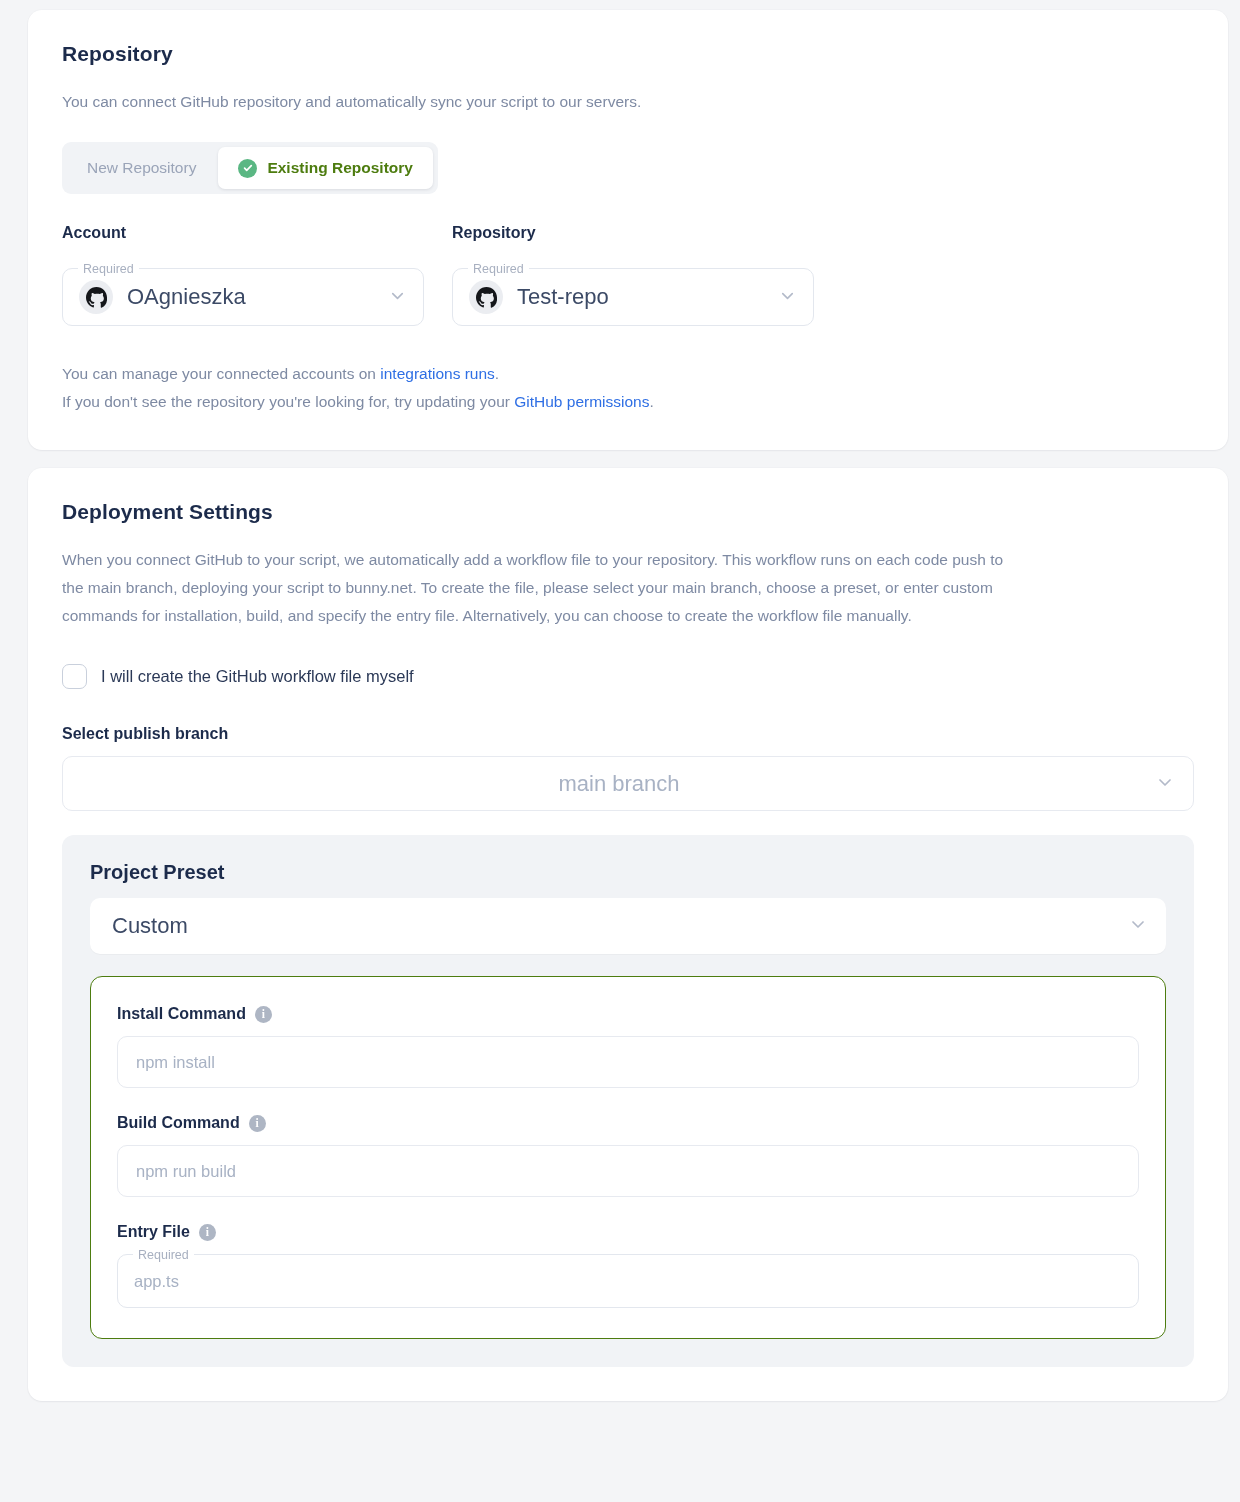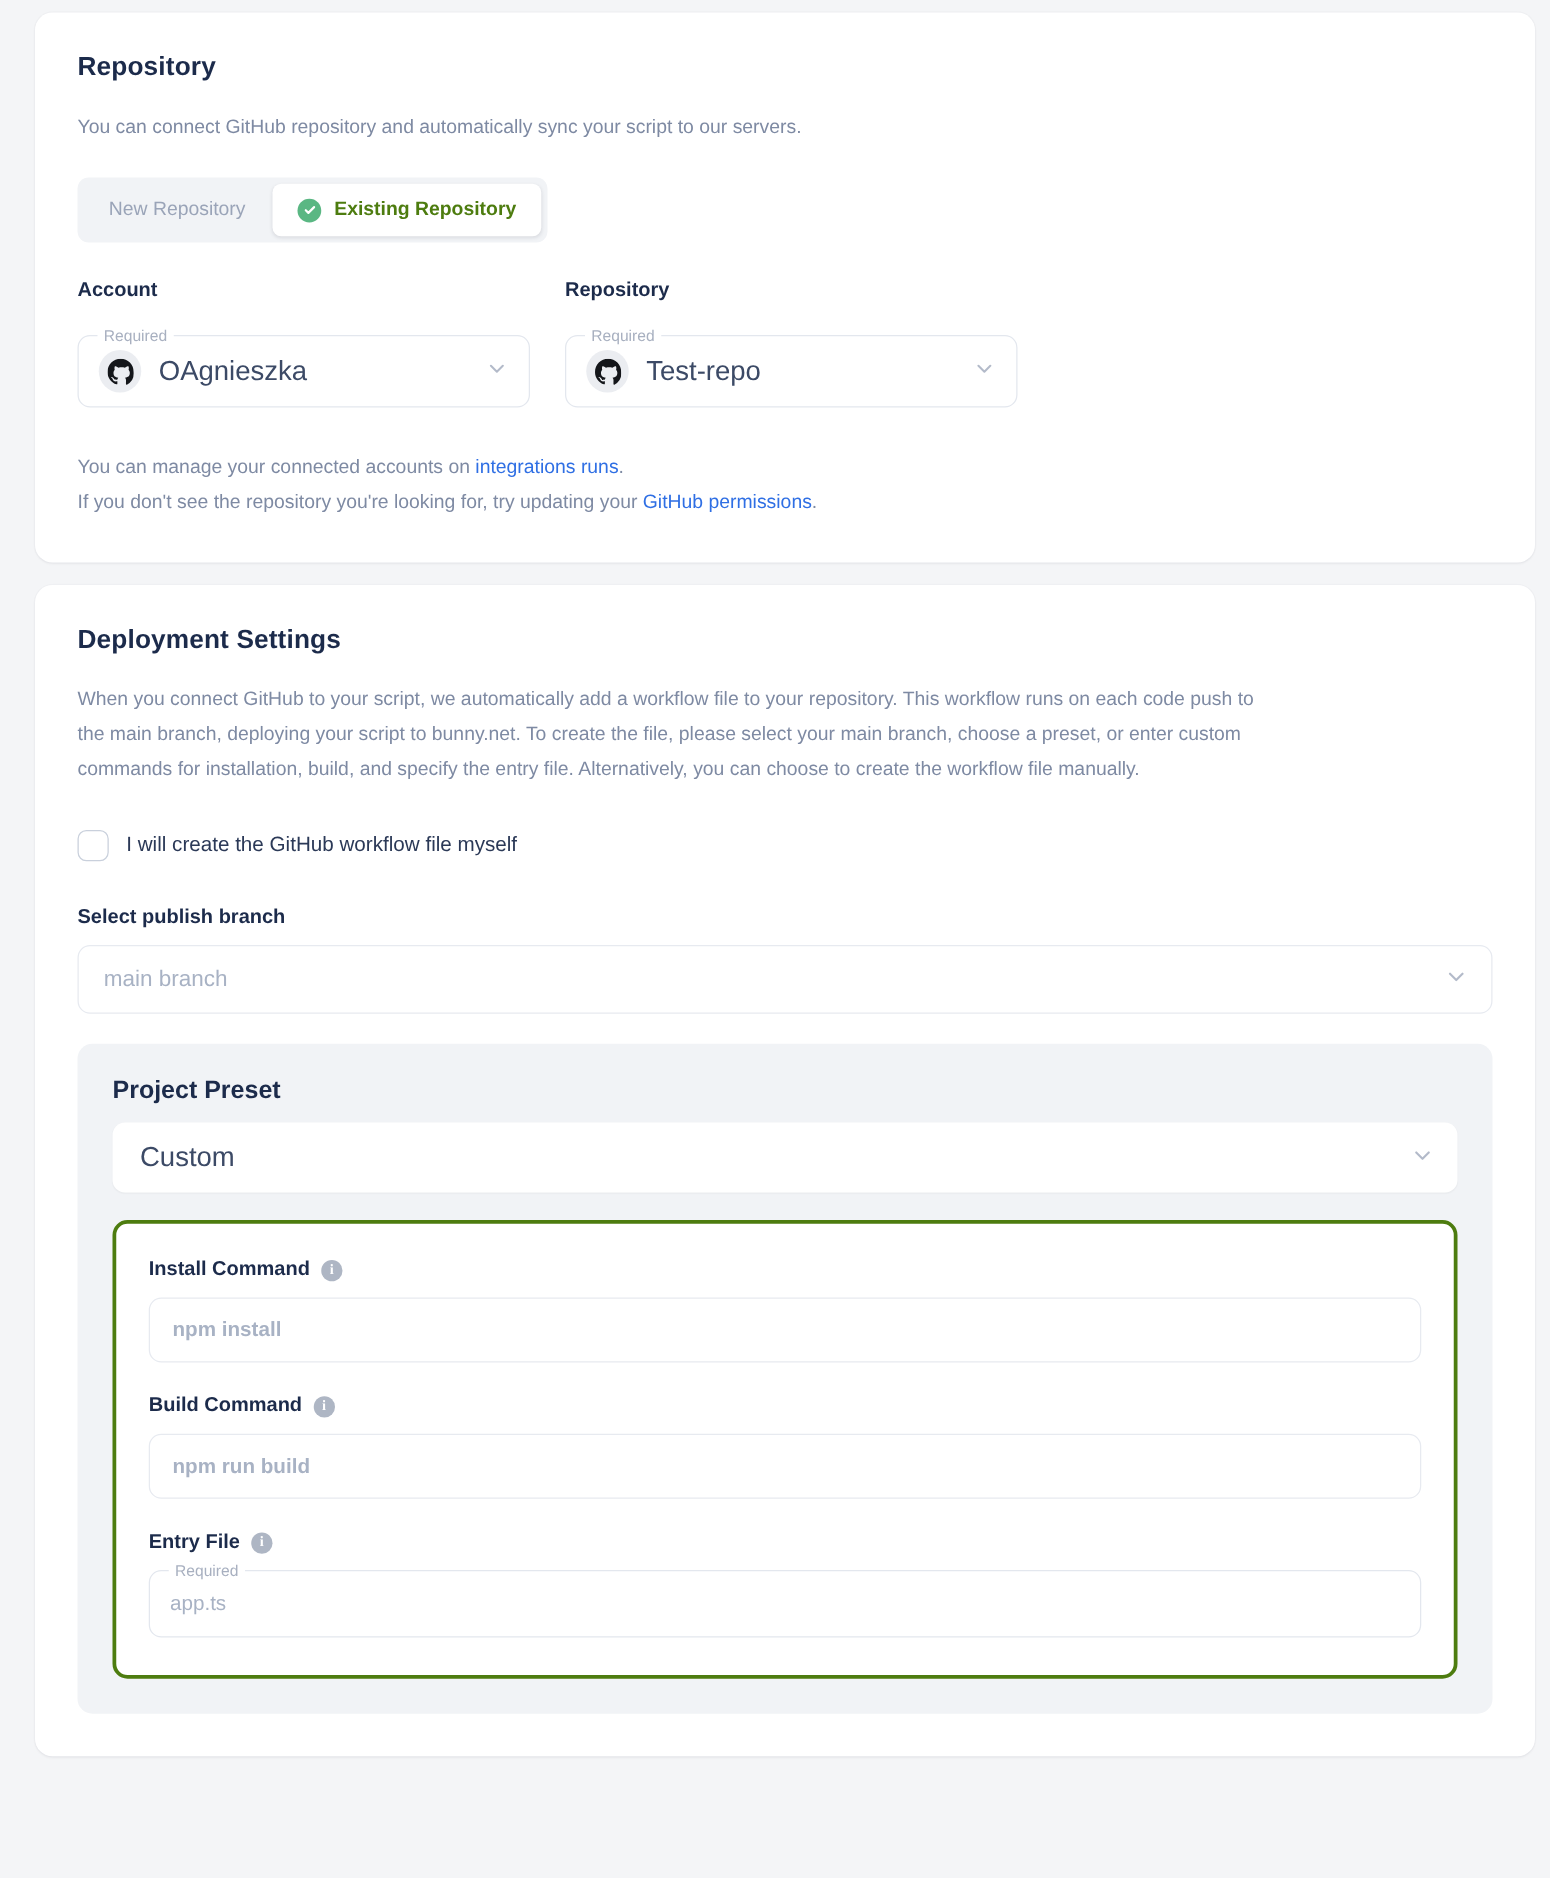--- a/index.html
+++ b/index.html
@@ -145,21 +145,21 @@
   .select-plain {
     margin-top: 13px;
     height: 55px;
     border: 1px solid #e7eaf0;
     border-radius: 10px;
     background: #fff;
     display: flex; align-items: center;
     padding: 0 18px 0 20px;
     cursor: pointer;
   }
-  .select-plain .dd-value { font-size: 18px; }
+  .select-plain .dd-value { font-size: 22px; text-align: center; }
 
   
   .preset-panel {
     margin-top: 24px;
     background: #f1f3f6;
     border-radius: 12px;
     padding: 26px 28px 28px 28px;
   }
   .preset-title { font-size: 20px; font-weight: 600; color: #1c2b4b; }
   .preset-select {
@@ -168,21 +168,21 @@
     background: #fff;
     border-radius: 10px;
     display: flex; align-items: center;
     padding: 0 18px 0 22px;
     cursor: pointer;
     box-shadow: 0 1px 1px rgba(16,24,40,.03);
   }
   .inner-white {
     margin-top: 22px;
     background: #fff;
-    border: 3px solid #4d7c0f;
+    border: 1px solid #4d7c0f;
     border-radius: 12px;
     padding: 28px 26px 30px 26px;
   }
   .cmd-label {
     font-size: 16px; font-weight: 600; color: #1c2b4b;
     display: flex; align-items: center; gap: 9px;
   }
   .info-dot {
     width: 17px; height: 17px; border-radius: 50%;
     background: #aeb6c4;
@@ -198,21 +198,20 @@
     margin-top: 13px;
     height: 52px;
     border: 1px solid #e7eaf0;
     border-radius: 10px;
     background: #fff;
     display: flex; align-items: center;
     padding: 0 18px;
     font-size: 16.5px;
     color: #a8b2c4;
     cursor: text;
-    font-weight: bold;
   }
   .cmd-group + .cmd-group { margin-top: 26px; }
   .notched.input-notched { height: 54px; }
   .notched.input-notched .dd-value { font-size: 16.5px; }
 </style>
 </head>
 <body>
 
 <div class="page">
 

